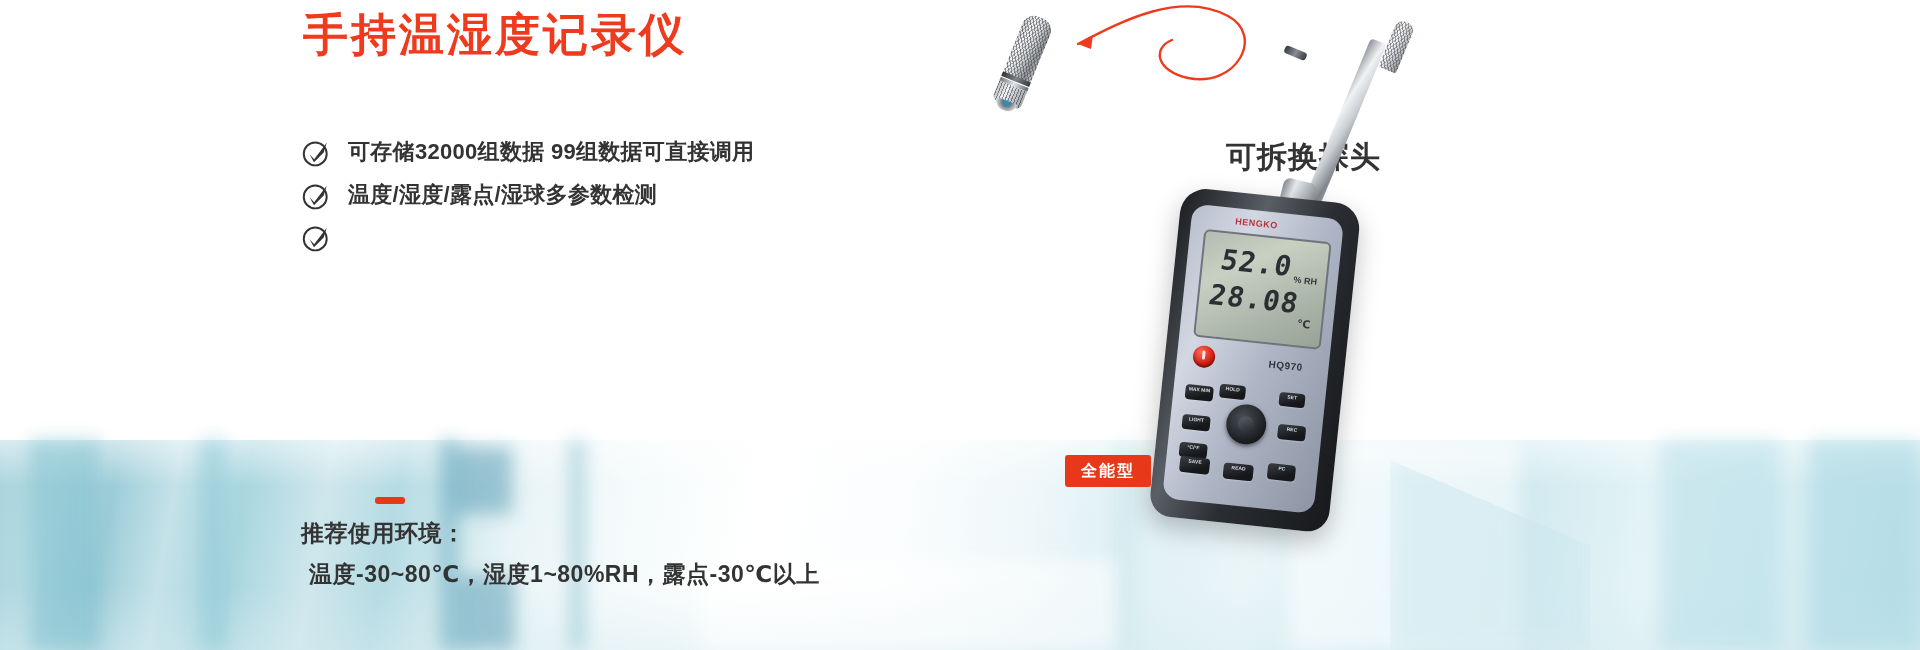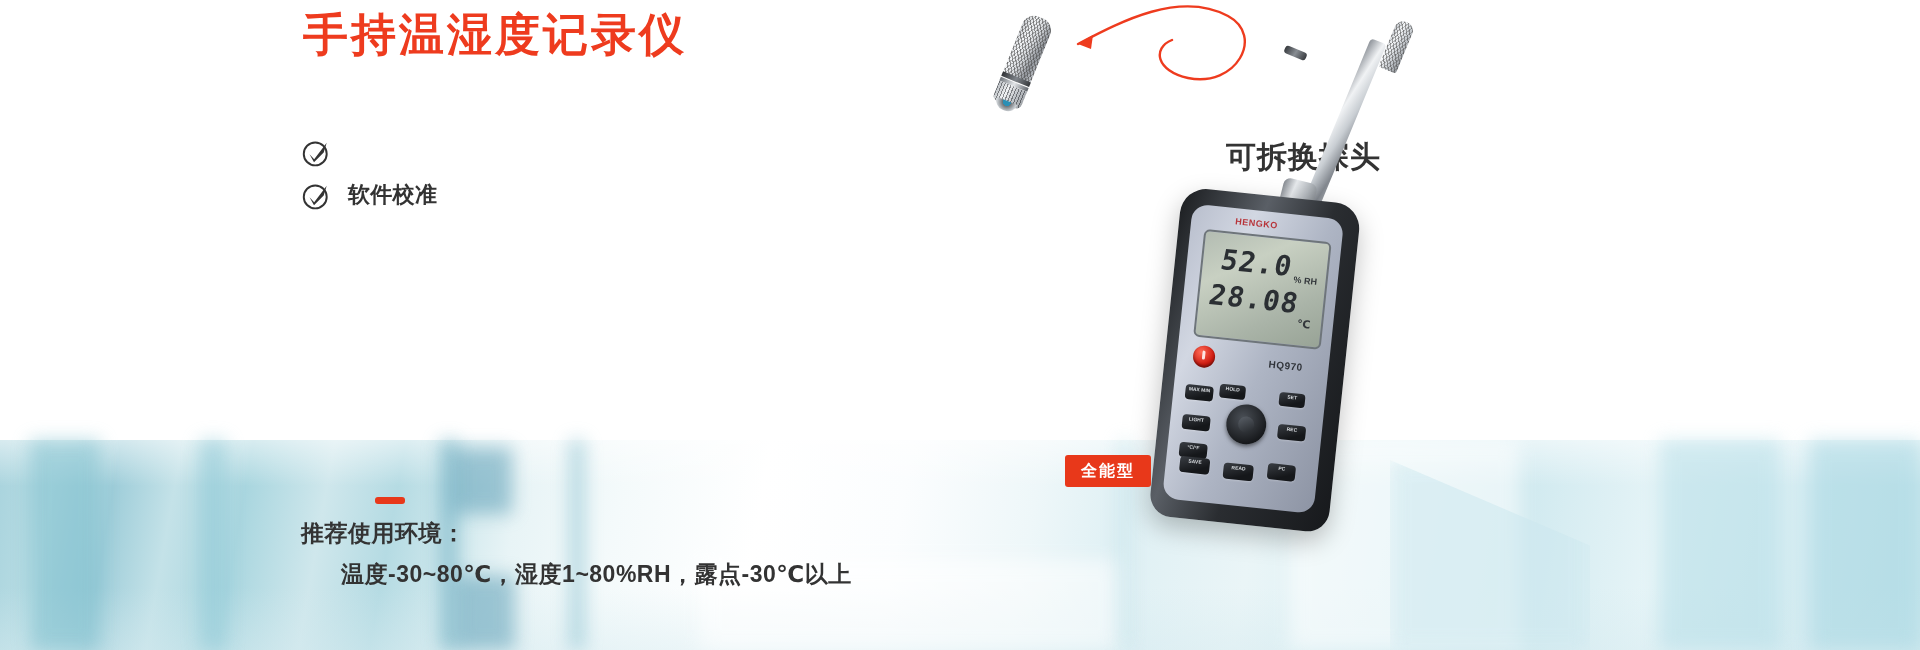--- a/index.html
+++ b/index.html
@@ -58,21 +58,21 @@
   }
 
   
   .red-dash{position:absolute;left:375px;top:497px;width:30px;height:7px;background:#e8381a;border-radius:3px;}
   .rec-title{
     position:absolute;left:301px;top:518px;
     font-size:23px;font-weight:bold;color:#333333;white-space:nowrap;letter-spacing:.5px;
   }
   .rec-line{
     position:absolute;left:309px;top:559px;
-    font-size:23px;font-weight:bold;color:#333333;white-space:nowrap;letter-spacing:.5px;margin-left:32px;
+    font-size:23px;font-weight:bold;color:#333333;white-space:nowrap;letter-spacing:.5px;
   }
 
   
   .probe-wrap{position:absolute;left:1000px;top:8px;width:120px;height:120px;}
   .probe{
     position:absolute;left:8px;top:6px;width:30px;height:96px;
     transform:rotate(22deg);transform-origin:50% 50%;
   }
   .probe .mesh{
     position:absolute;left:0;top:0;width:30px;height:66px;border-radius:13px 13px 4px 4px;
@@ -206,41 +206,50 @@
     <div class="blur-shape bs8"></div>
     <div class="blur-shape bs9"></div>
     <div class="blur-shape bs10"></div>
     <div class="blur-shape bs11"></div>
   </div>
 
   <div class="title">手持温湿度记录仪</div>
 
   <div class="features">
 
-
-
     <div class="feature">
       <span class="chk">
         <svg viewBox="0 0 34 34" width="30" height="30">
           <circle cx="15" cy="18" r="13" fill="none" stroke="#333333" stroke-width="2.2"></circle>
           <path d="M8.5 18.5 L13.8 24 L28 5.5 L24.6 16.5 L13.6 27.5 Z" fill="#333333"></path>
         </svg>
       </span>
-    </div>
-
+      <span class="ftxt">可存储32000组数据  99组数据可直接调用</span>
+    </div>
 
     <div class="feature">
       <span class="chk">
         <svg viewBox="0 0 34 34" width="30" height="30">
           <circle cx="15" cy="18" r="13" fill="none" stroke="#333333" stroke-width="2.2"></circle>
           <path d="M8.5 18.5 L13.8 24 L28 5.5 L24.6 16.5 L13.6 27.5 Z" fill="#333333"></path>
         </svg>
       </span>
-      <span class="ftxt">软件校准</span>
-    </div>
+      <span class="ftxt">温度/湿度/露点/湿球多参数检测</span>
+    </div>
+
+    <div class="feature">
+      <span class="chk">
+        <svg viewBox="0 0 34 34" width="30" height="30">
+          <circle cx="15" cy="18" r="13" fill="none" stroke="#333333" stroke-width="2.2"></circle>
+          <path d="M8.5 18.5 L13.8 24 L28 5.5 L24.6 16.5 L13.6 27.5 Z" fill="#333333"></path>
+        </svg>
+      </span>
+    </div>
+
+
 
   </div>
 
   <div class="red-dash"></div>
   <div class="rec-title">推荐使用环境：</div>
   <div class="rec-line">温度-30~80℃，湿度1~80%RH，露点-30℃以上</div>
 
   <div class="probe-wrap">
     <div class="probe">
       <div class="mesh"></div>

